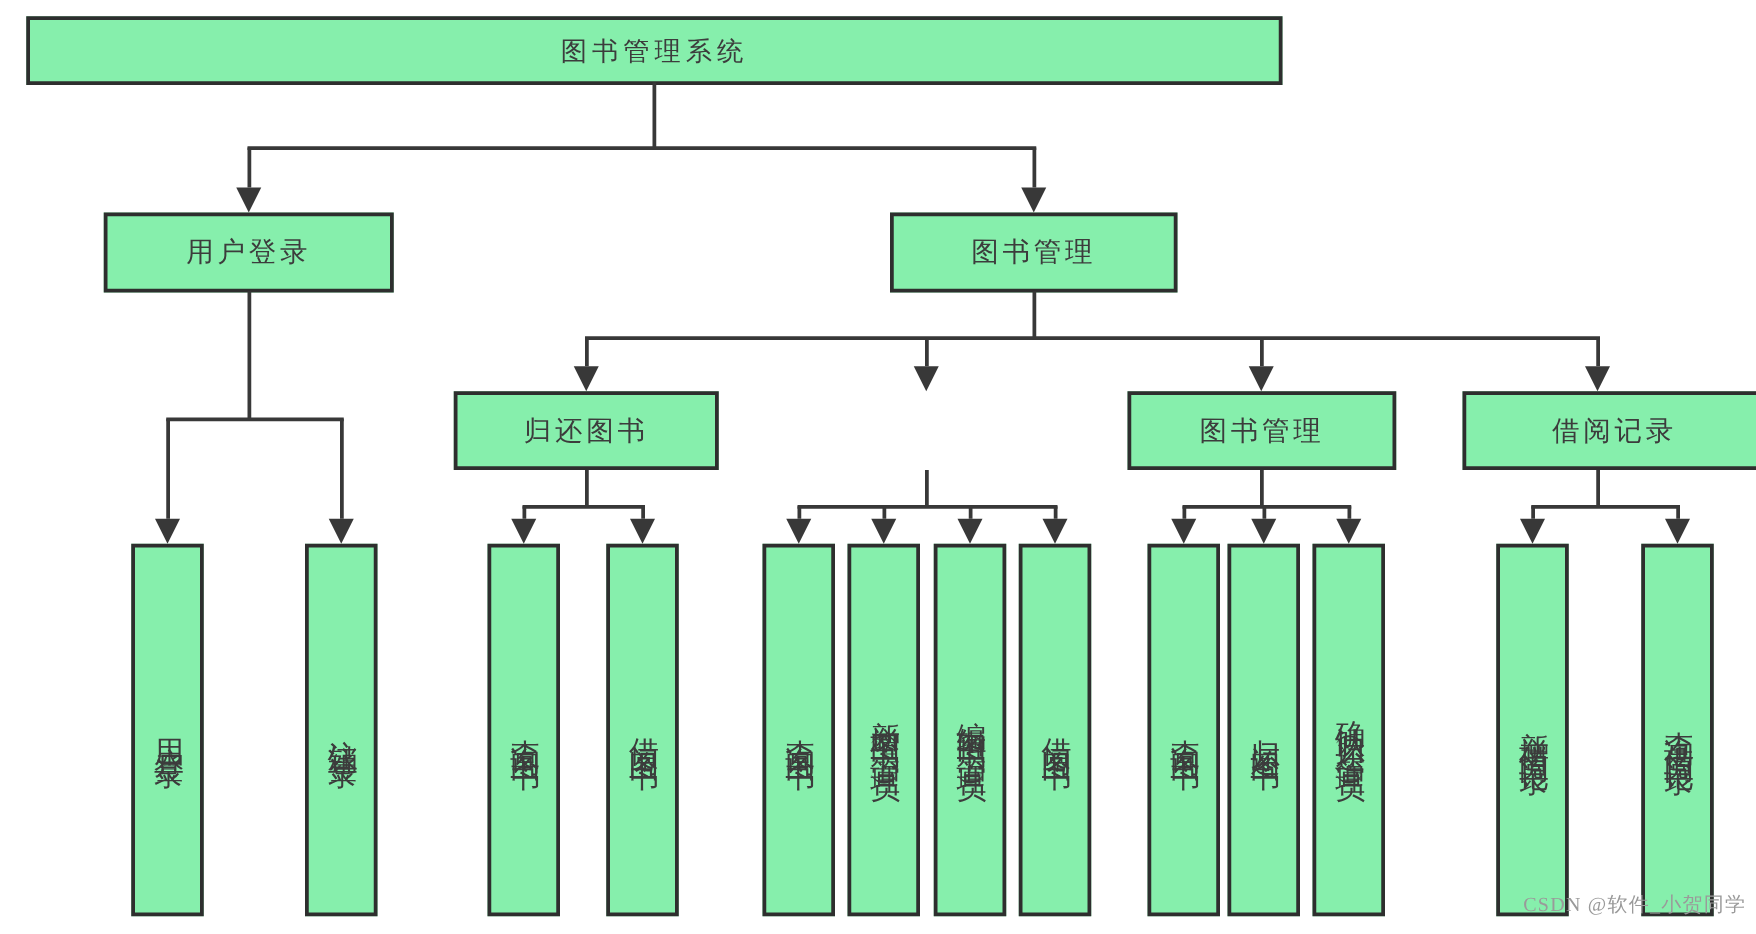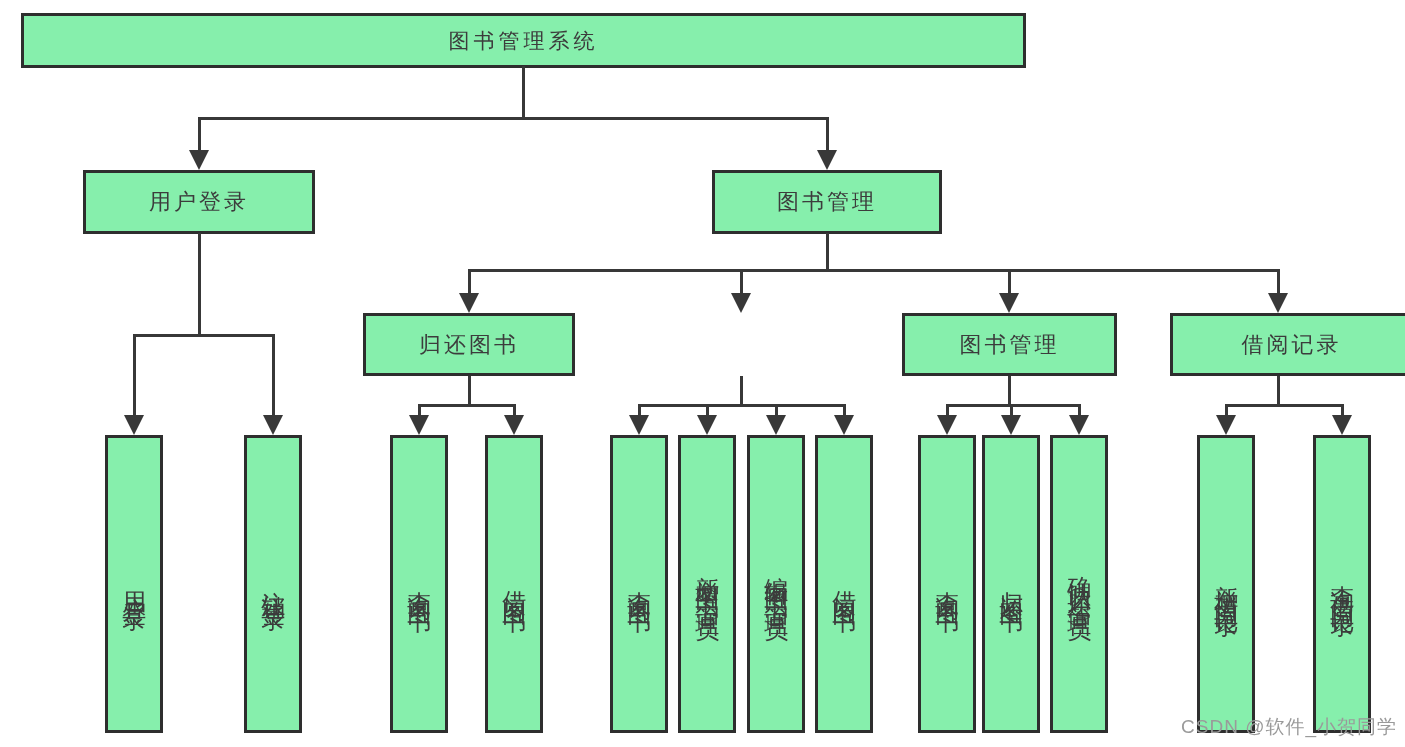--- a/index.html
+++ b/index.html
@@ -34,25 +34,26 @@
     content:"";
     position:absolute;top:100%;left:50%;margin-left:-10px;
     width:0;height:0;
     border-left:10px solid transparent;
     border-right:10px solid transparent;
     border-top:20px solid var(--line,#383838);
   }
   .watermark{
     position:absolute;
     right:8px;top:714px;
-    font-size:19px;
+    font-size:16px;
     color:var(--watermark,#9a9a9a);
     letter-spacing:1px;
     z-index:10;
     white-space:nowrap;
+    font-family:Liberation Serif, serif;
   }
 </style>
 </head>
 <body>
 
 <div id="stage">
 
   <div class="box" style="left:21px;top:13px;width:1005px;height:55px;">
     <span class="h-label root-label">图书管理系统</span>
   </div>

